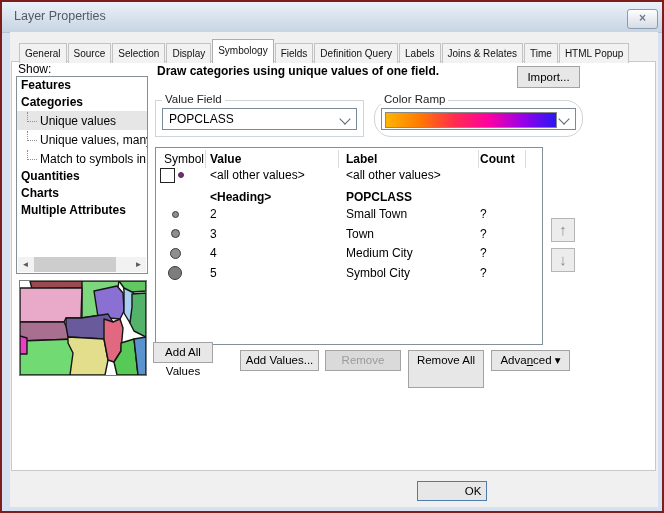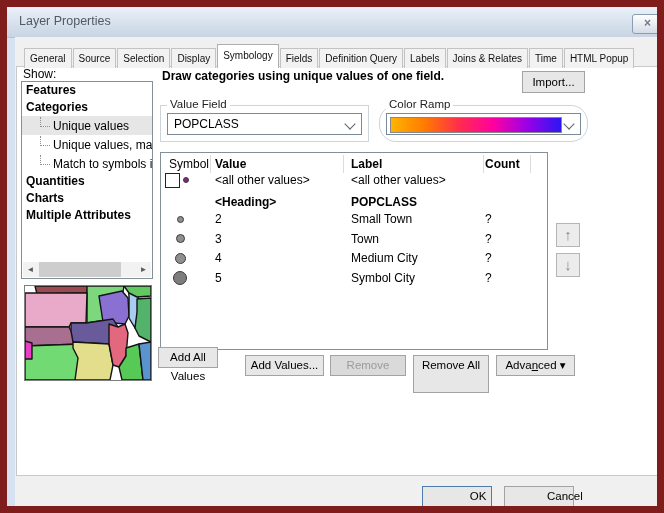--- a/index.html
+++ b/index.html
@@ -1,16 +1,16 @@
 <!DOCTYPE html>
 <html><head>
 <meta charset="utf-8">
 <style>
   html,body{margin:0;padding:0;background:#9aa5b1;font-family:"Liberation Sans",sans-serif;}
-  .window{position:relative;width:664px;height:513px;background:#d6e2f1;border:7px solid #7f1d1d;
+  .window{position:relative;width:664px;height:513px;background:#d6e2f1;border:2px solid #7f1d1d;
           box-sizing:border-box;overflow:hidden;font-size:12px;color:#000;}
   .titlebar{position:absolute;left:0;top:0;width:100%;height:30px;
             background:linear-gradient(#eaf1f9,#c8d4e3);border-bottom:1px solid #b6c3d2;}
   .title-text{position:absolute;left:12px;top:0;line-height:29px;color:#535a63;font-size:12.5px;}
   .close-btn{position:absolute;left:625px;top:7px;width:29px;height:18px;border:1px solid #8b9bb0;
              border-radius:3px;background:linear-gradient(#fefefe,#d5dce6);color:#707b89;
              font-weight:bold;font-size:12px;text-align:center;line-height:17px;cursor:default;}
   .client{position:absolute;left:8px;top:30px;width:648px;height:475px;background:#f0f0f0;}
   .tabstrip{position:absolute;left:9px;top:7px;height:23px;white-space:nowrap;z-index:3;}
   .tab{display:inline-block;vertical-align:bottom;height:19px;line-height:19px;padding:0 5px;
@@ -20,21 +20,21 @@
               border-color:#aeaeae;}
   .panel{position:absolute;left:1px;top:29px;width:645px;height:410px;background:#fff;
          border:1px solid #c9c9c9;box-sizing:border-box;}
   
   .abs{position:absolute;}
   .show-label{left:16px;top:60px;}
   .treebox{left:14px;top:74px;width:132px;height:198px;border:1px solid #849097;background:#fff;
            box-sizing:border-box;overflow:hidden;}
   .tree-item{padding:1px 2px 1px 4px;line-height:15px;white-space:nowrap;cursor:default;}
   .tree-item.bold{font-weight:bold;}
-  .tree-item.child{padding-left:12px;}
+  .tree-item.child{padding-left:4px;}
   .tree-item.child::before{content:"";display:inline-block;width:9px;height:9px;
         border-left:1px dotted #8f8f8f;border-bottom:1px dotted #8f8f8f;margin:0 3px 3px 6px;}
   .tree-item.selected{background:#e6e6e6;}
   .tree-scroll{position:absolute;left:1px;right:1px;bottom:1px;height:15px;background:#f2f2f2;}
   .scroll-arrow{position:absolute;top:0;width:15px;height:15px;color:#5a5a5a;font-size:8px;
                 text-align:center;line-height:15px;background:#f2f2f2;}
   .scroll-thumb{position:absolute;left:16px;top:0;width:82px;height:15px;background:#cdcdcd;}
   .heading{left:155px;top:62px;font-weight:bold;}
   .btn{background:#e7e7e7;border:1px solid #a3a3a3;font-family:"Liberation Sans",sans-serif;
        font-size:11.5px;text-align:center;box-sizing:border-box;cursor:default;}
@@ -57,21 +57,21 @@
   .th.b{font-weight:bold;}
   .vsep{position:absolute;top:2px;height:18px;width:1px;background:#dcdcdc;}
   .trow{position:absolute;left:0;width:100%;height:19px;}
   .cell{position:absolute;top:2px;font-size:12px;white-space:nowrap;}
   .cell.b{font-weight:bold;}
   .dot{position:absolute;border-radius:50%;box-sizing:border-box;}
   .cb{position:absolute;left:4px;top:2px;width:13px;height:13px;border:1px solid #222;background:#fff;}
   .updown{width:24px;height:24px;font-size:15px;font-weight:bold;color:#8e8e8e;line-height:22px;
           background:#ececec;border:1px solid #b5b5b5;text-align:center;box-sizing:border-box;}
   .map{left:17px;top:278px;width:126px;height:94px;border:1px solid #7e7e7e;background:#fff;}
-  .footer-btn{height:32px;line-height:18px;padding-left:42px;}
+  .footer-btn{height:20px;line-height:18px;padding-left:42px;}
   .ok{left:415px;top:479px;width:70px;border:1px solid #4f7dab;}
   .cancel{left:497px;top:479px;width:70px;}
   .apply{left:578px;top:479px;width:69px;}
   u{text-decoration:underline;}
 </style>
 </head>
 <body>
 
 <div class="window">
 
@@ -195,15 +195,14 @@
       <polygon points="0,60 56,58 57,94 0,94" fill="#72da72" stroke="#141414" stroke-width="1.4" stroke-linejoin="round"></polygon>
       <polygon points="0,55 7,57 7,73 0,73" fill="#e93fc4" stroke="#141414" stroke-width="1.4" stroke-linejoin="round"></polygon>
       <polygon points="46,37 61,37 88,33 93,41 90,55 84,58 48,56 46,45" fill="#695a9b" stroke="#141414" stroke-width="1.4" stroke-linejoin="round"></polygon>
       <polygon points="48,56 84,58 88,79 85,94 50,94 53,72 48,62" fill="#e3de8b" stroke="#141414" stroke-width="1.4" stroke-linejoin="round"></polygon>
       <polygon points="84,38 93,41 100,38 103,47 101,70 94,81 88,79 84,58" fill="#e2687f" stroke="#141414" stroke-width="1.4" stroke-linejoin="round"></polygon>
       <polygon points="101,62 114,58 118,94 97,94 94,81 101,70" fill="#57c957" stroke="#141414" stroke-width="1.4" stroke-linejoin="round"></polygon>
       <polygon points="114,58 126,56 126,94 118,94" fill="#5b93cf" stroke="#141414" stroke-width="1.4" stroke-linejoin="round"></polygon>
     </svg>
 
   <div class="abs btn footer-btn ok">OK</div>
-  <div class="abs btn footer-btn cancel">Cancel</div>
 
 </div>
 
 </body></html>

